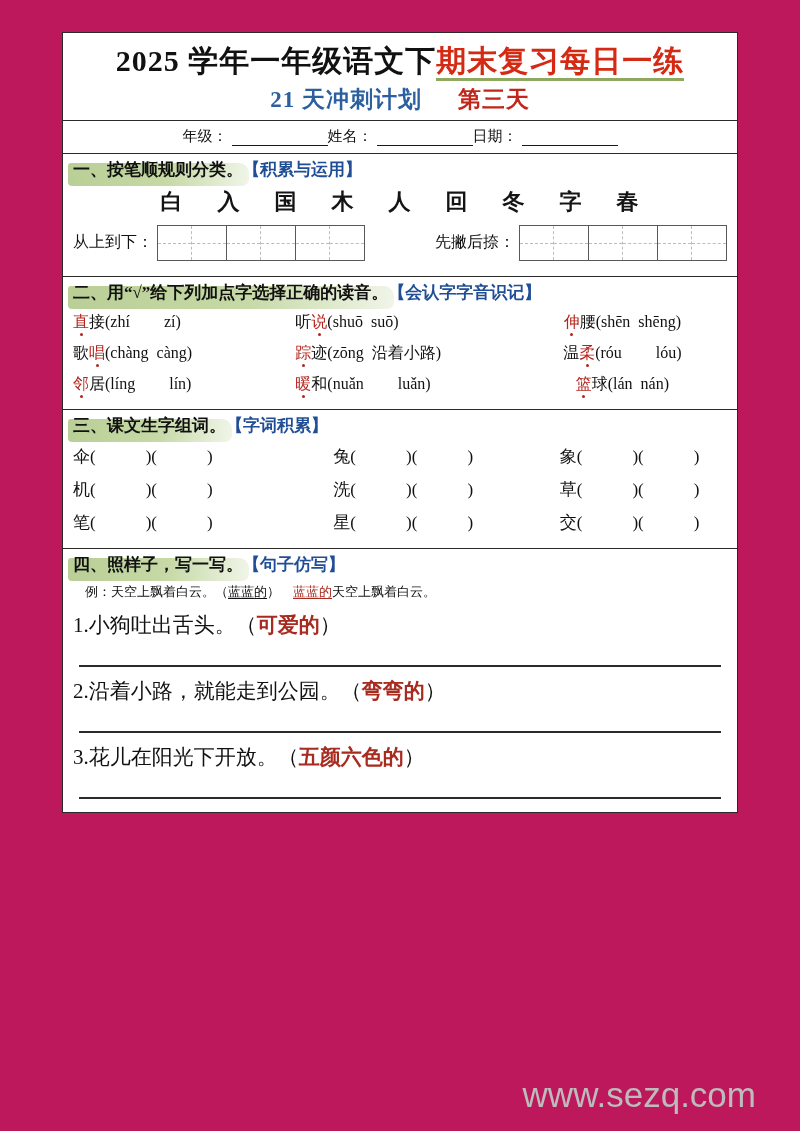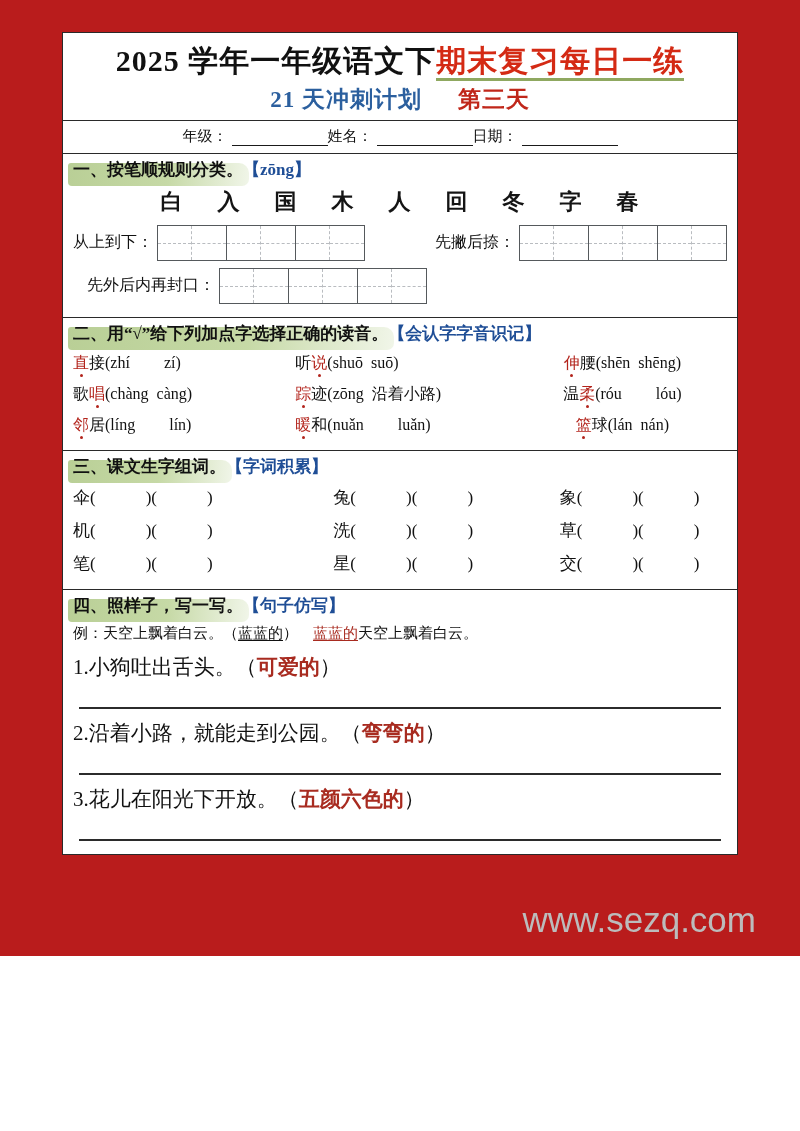--- a/index.html
+++ b/index.html
@@ -5,22 +5,22 @@
 <style>
   html,body{margin:0;padding:0;}
   body{
     width:800px;height:1131px;
     background:#ffffff;
     font-family:"Liberation Serif","DejaVu Serif",serif;
     position:relative;
     overflow:hidden;
   }
   .page{
-    position:absolute;left:0;top:0;width:800px;height:956px;
-    background:#b91c1c;
+    position:absolute;left:0;top:0;width:800px;height:1131px;
+    background:#be185d;
   }
   
   .sheet{
     position:absolute;
     left:62px; top:32px;
     width:676px;
     border:1.6px solid #2a2a2a;
     background:#fff;
     box-sizing:border-box;
   }
@@ -207,23 +207,23 @@
     vertical-align:middle;
   }
   .word-table td.w1{width:34%;}
   .word-table td.w2{width:34%;padding-left:38px;}
   .word-table td.w3{width:32%;padding-left:42px;}
   .paren{display:inline-block;}
   .pgap{display:inline-block;width:50px;}
 
   
   .ex-line{
-    font-size:15px;
-    color:#111;
-    margin:6px 0 3px 0;
+    font-size:13px;
+    color:#111;
+    margin:6px 0 3px 12px;
     white-space:nowrap;
   }
   .ul-plain{ text-decoration:underline; text-underline-offset:2px;}
   .red-ul{
     color:#a82b20;
     text-decoration:underline;
     text-underline-offset:2px;
   }
   .red-b{color:#a82b20;font-weight:bold;}
   .q-line{
@@ -274,21 +274,21 @@
         <span class="meta-blank"></span>
       </div>
       <div class="meta-item">
         <span class="meta-label">日期：</span>
         <span class="meta-blank"></span>
       </div>
     </div>
 
     <div class="section">
       <div class="sec-head">
-        <span class="hl"><span class="tag-black">一、按笔顺规则分类。</span></span><span class="tag-blue">【zōng】</span>
+        <span class="hl"><span class="tag-black">一、按笔顺规则分类。</span></span><span class="tag-blue">【积累与运用】</span>
       </div>
 
       <div class="char-row">
         <span>白</span>
         <span>入</span>
         <span>国</span>
         <span>木</span>
         <span>人</span>
         <span>回</span>
         <span>冬</span>
@@ -326,39 +326,20 @@
                 <div class="cell"></div>
               </div>
             <div class="pair">
                 <div class="cell left"></div>
                 <div class="cell"></div>
               </div>
           </div>
         </div>
       </div>
 
-      <div class="grid-row-2">
-        <div class="grid-line">
-          <span class="glabel">先外后内再封口：</span>
-          <div class="tzg">
-            <div class="pair">
-                <div class="cell left"></div>
-                <div class="cell"></div>
-              </div>
-            <div class="pair">
-                <div class="cell left"></div>
-                <div class="cell"></div>
-              </div>
-            <div class="pair">
-                <div class="cell left"></div>
-                <div class="cell"></div>
-              </div>
-          </div>
-        </div>
-      </div>
     </div>
 
     <div class="section">
       <div class="sec-head">
         <span class="hl"><span class="tag-black">二、用“√”给下列加点字选择正确的读音。</span></span><span class="tag-blue">【会认字字音识记】</span>
       </div>
 
       <table class="pin-table">
         <tbody>
             <tr>

